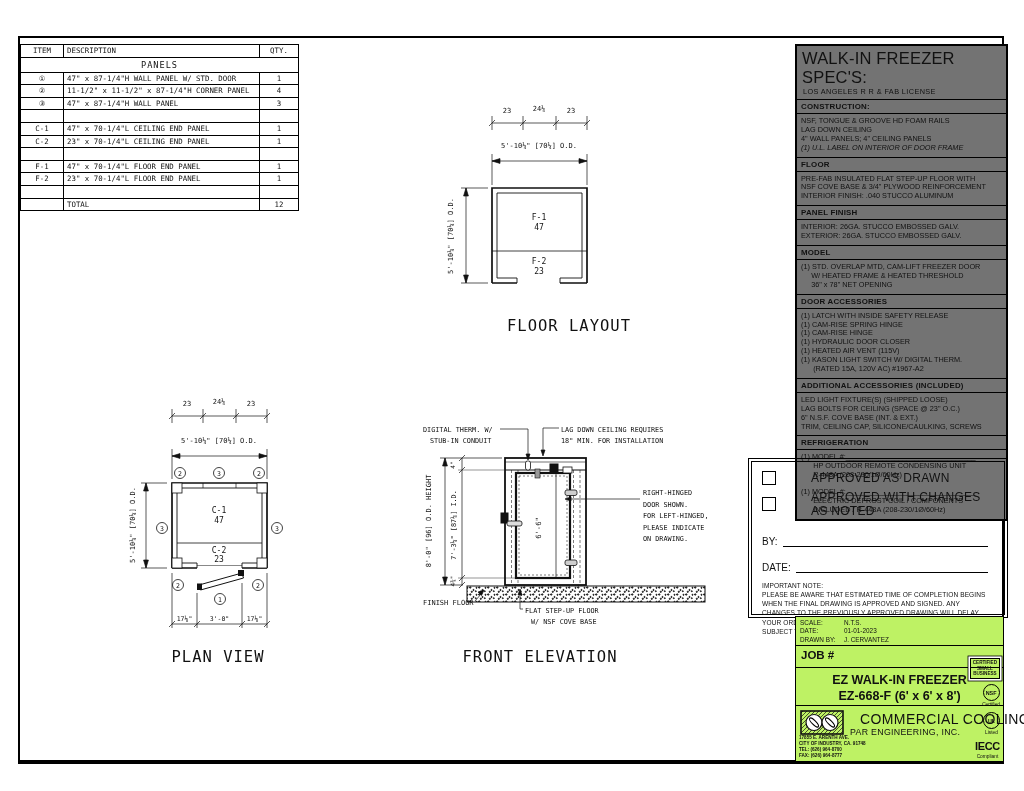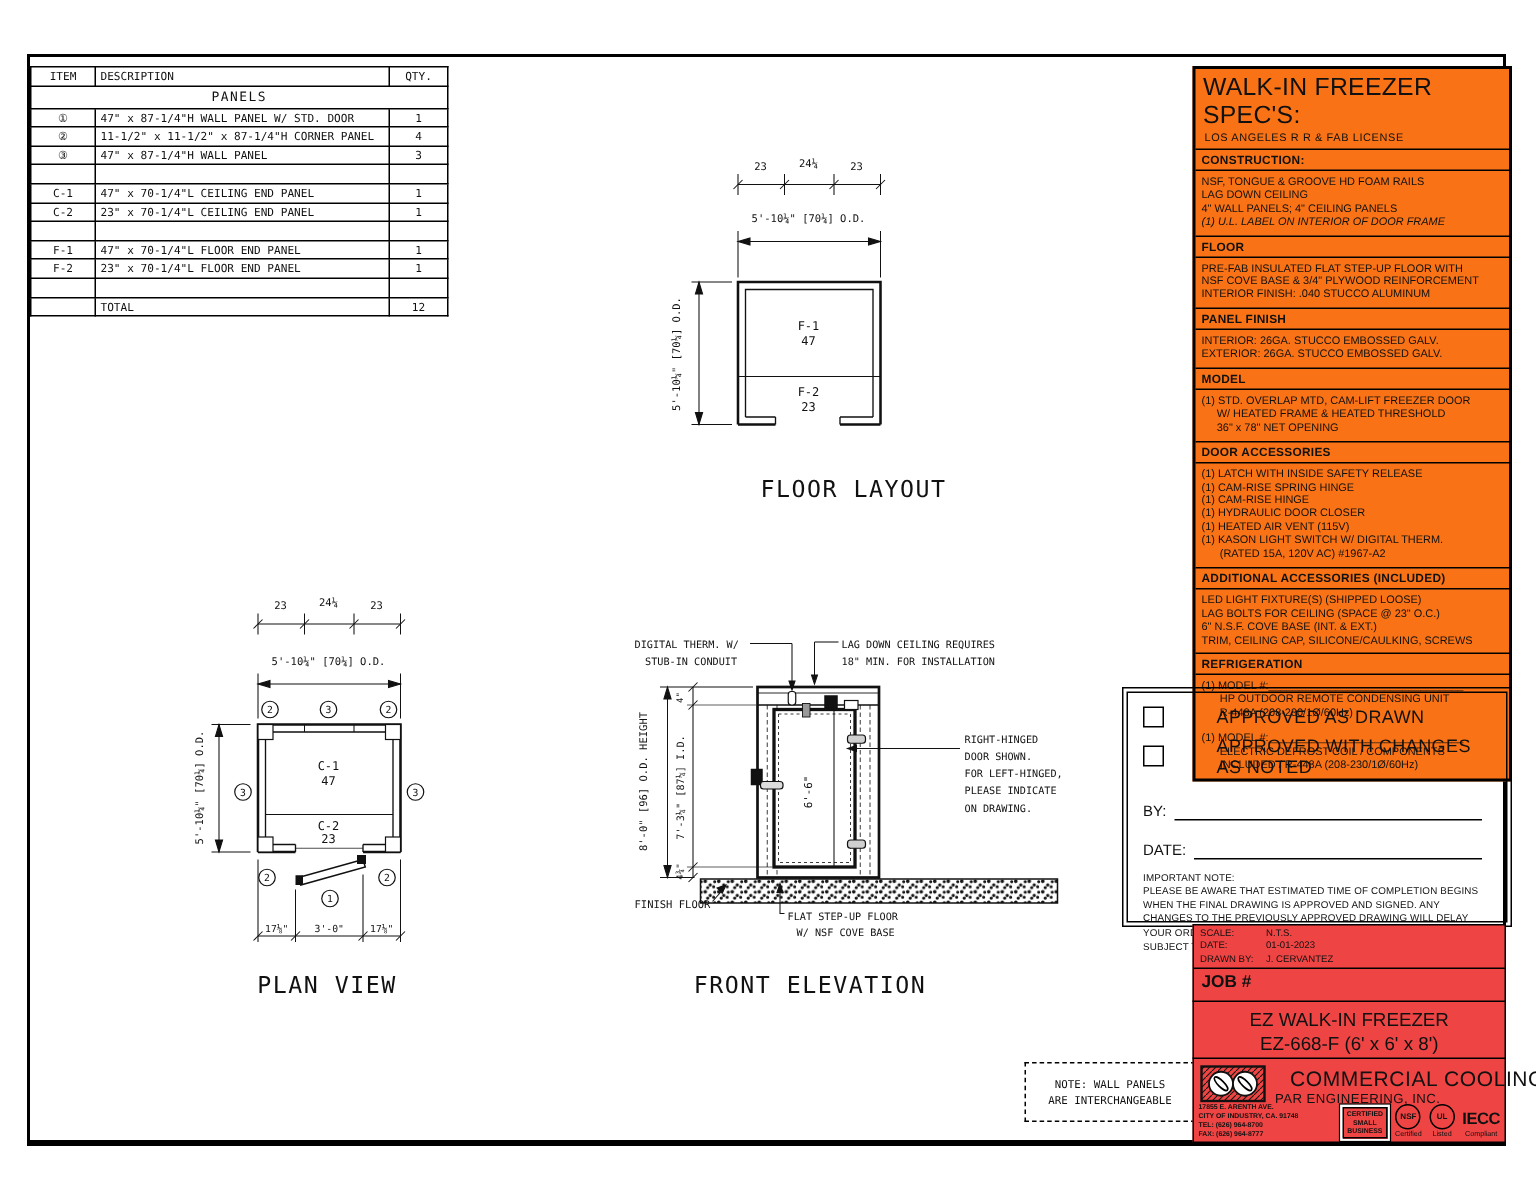--- a/index.html
+++ b/index.html
@@ -11,53 +11,53 @@
   
   .panels{left:20px;top:44px;width:279px;border-collapse:collapse;table-layout:fixed;
           font-family:"DejaVu Sans Mono",monospace;font-size:7.4px;}
   .panels td{border:1px solid #000;padding:0 3px;height:11.6px;line-height:11.6px;
              white-space:nowrap;overflow:hidden;}
   .panels .t{text-align:center;font-size:8.6px;height:14px;line-height:14px;letter-spacing:1px;}
   .panels .c-item{width:36px;text-align:center;}
   .panels .c-qty{width:32px;text-align:center;}
 
   
-  .spec{left:795px;top:44px;width:209px;border:2px solid #000;background:#f97316;}
+  .spec{left:795px;top:44px;width:209px;border:2px solid #000;background:#737373;}
   .spec-title{font-size:16.5px;letter-spacing:.2px;padding:3px 5px 0 5px;font-weight:500;}
   .spec-license{font-size:7.3px;letter-spacing:.4px;padding:0 5px 3px 6px;}
   .spec-header{border-top:1.5px solid #000;border-bottom:1.5px solid #000;font-weight:bold;
                font-size:7.9px;padding:2px 4px;letter-spacing:.2px;}
   .spec-content{font-size:7.3px;padding:3px 4px 4px 4px;}
   .spec-line{white-space:pre-wrap;line-height:1.22;min-height:8px;}
   .spec-line.italic{font-style:italic;}
 
   
   .approval-outer{left:748px;top:458px;width:254px;height:154px;border:1.5px solid #000;padding:2px;}
   .approval{border:1px solid #000;width:100%;height:100%;box-sizing:border-box;padding:9px 10px 0 10px;}
   .chk-row{display:flex;align-items:center;gap:9px;margin-bottom:5px;}
   .chk{width:12px;height:12px;border:1.3px solid #000;flex:0 0 auto;}
   .chk-label{font-size:12px;letter-spacing:.3px;margin-left:26px;}
   .sig-row{display:flex;align-items:flex-end;font-size:10px;margin-top:17px;}
   .sig-line{flex:1;border-bottom:1px solid #000;height:11px;margin-left:5px;margin-right:6px;}
   .imp{margin-top:8px;font-size:6.55px;line-height:1.4;letter-spacing:.1px;}
 
   
   .tblock{left:795px;top:616px;width:209px;}
-  .tb-row{border:1.5px solid #000;border-top:none;box-sizing:border-box;background:#ef4444;}
+  .tb-row{border:1.5px solid #000;border-top:none;box-sizing:border-box;background:#bef264;}
   .tb-info{border-top:1.5px solid #000;height:30px;font-size:6.4px;padding:2px 4px;}
   .tb-info .ir{display:flex;line-height:8.4px;}
   .tb-info .il{width:44px;}
   .tb-job{height:22px;font-weight:bold;font-size:11.5px;padding:3px 5px;}
-  .tb-prod{height:38px;text-align:center;font-weight:normal;font-size:12.5px;line-height:16px;padding-top:4px;}
+  .tb-prod{height:38px;text-align:center;font-weight:bold;font-size:12.5px;line-height:16px;padding-top:4px;}
   .tb-co{height:56px;position:relative;}
   .co-name{position:absolute;left:64px;top:5px;font-size:14px;letter-spacing:.4px;white-space:nowrap;}
   .co-sub{position:absolute;left:54px;top:21px;font-size:8.8px;letter-spacing:.3px;}
   .co-bottom{position:absolute;left:3px;right:3px;bottom:2px;display:flex;align-items:flex-end;gap:4px;}
   .addr{font-size:4.6px;font-weight:bold;line-height:1.3;flex:1;white-space:nowrap;}
-  .badges{display:flex;align-items:flex-end;gap:5px;}
+  .badges{display:flex;align-items:flex-end;gap:5px;flex-direction:column;}
   .csb{border:1px solid #000;box-shadow:0 0 0 1.6px #fff,0 0 0 2.4px #000;font-size:4.6px;font-weight:bold;
        text-align:center;line-height:1.25;padding:1px 2px;}
   .badge{text-align:center;}
   .badge .cap{font-size:4.8px;margin-top:1px;}
   .circ{width:15px;height:15px;border:1.4px solid #000;border-radius:50%;display:flex;align-items:center;
         justify-content:center;font-size:5.4px;font-weight:bold;margin:0 auto;}
   .iecc{font-size:11px;font-weight:bold;letter-spacing:-.3px;line-height:13px;}
 
   
   .notebox{left:683px;top:708px;width:112px;height:38px;border:1.6px dashed #000;display:flex;
@@ -473,24 +473,20 @@
         <span>DATE:</span>
         <span class="sig-line"></span>
       </div>
       <div class="imp">
         <div>IMPORTANT NOTE:</div>
         <div>PLEASE BE AWARE THAT ESTIMATED TIME OF COMPLETION BEGINS WHEN THE FINAL DRAWING IS APPROVED AND SIGNED. ANY CHANGES TO THE PREVIOUSLY APPROVED DRAWING WILL DELAY YOUR ORDER AND THE RESCHEDULING OF YOUR ORDER MAY BE SUBJECT TO ADDITIONAL FEES.</div>
       </div>
     </div>
   </div>
 
-  <div class="abs notebox">
-    <div>NOTE: WALL PANELS</div>
-    <div>ARE INTERCHANGEABLE</div>
-  </div>
 
   <div class="abs tblock">
     <div class="tb-row tb-info">
       <div class="ir">
           <span class="il">SCALE:</span>
           <span>N.T.S.</span>
         </div>
       <div class="ir">
           <span class="il">DATE:</span>
           <span>01-01-2023</span>

